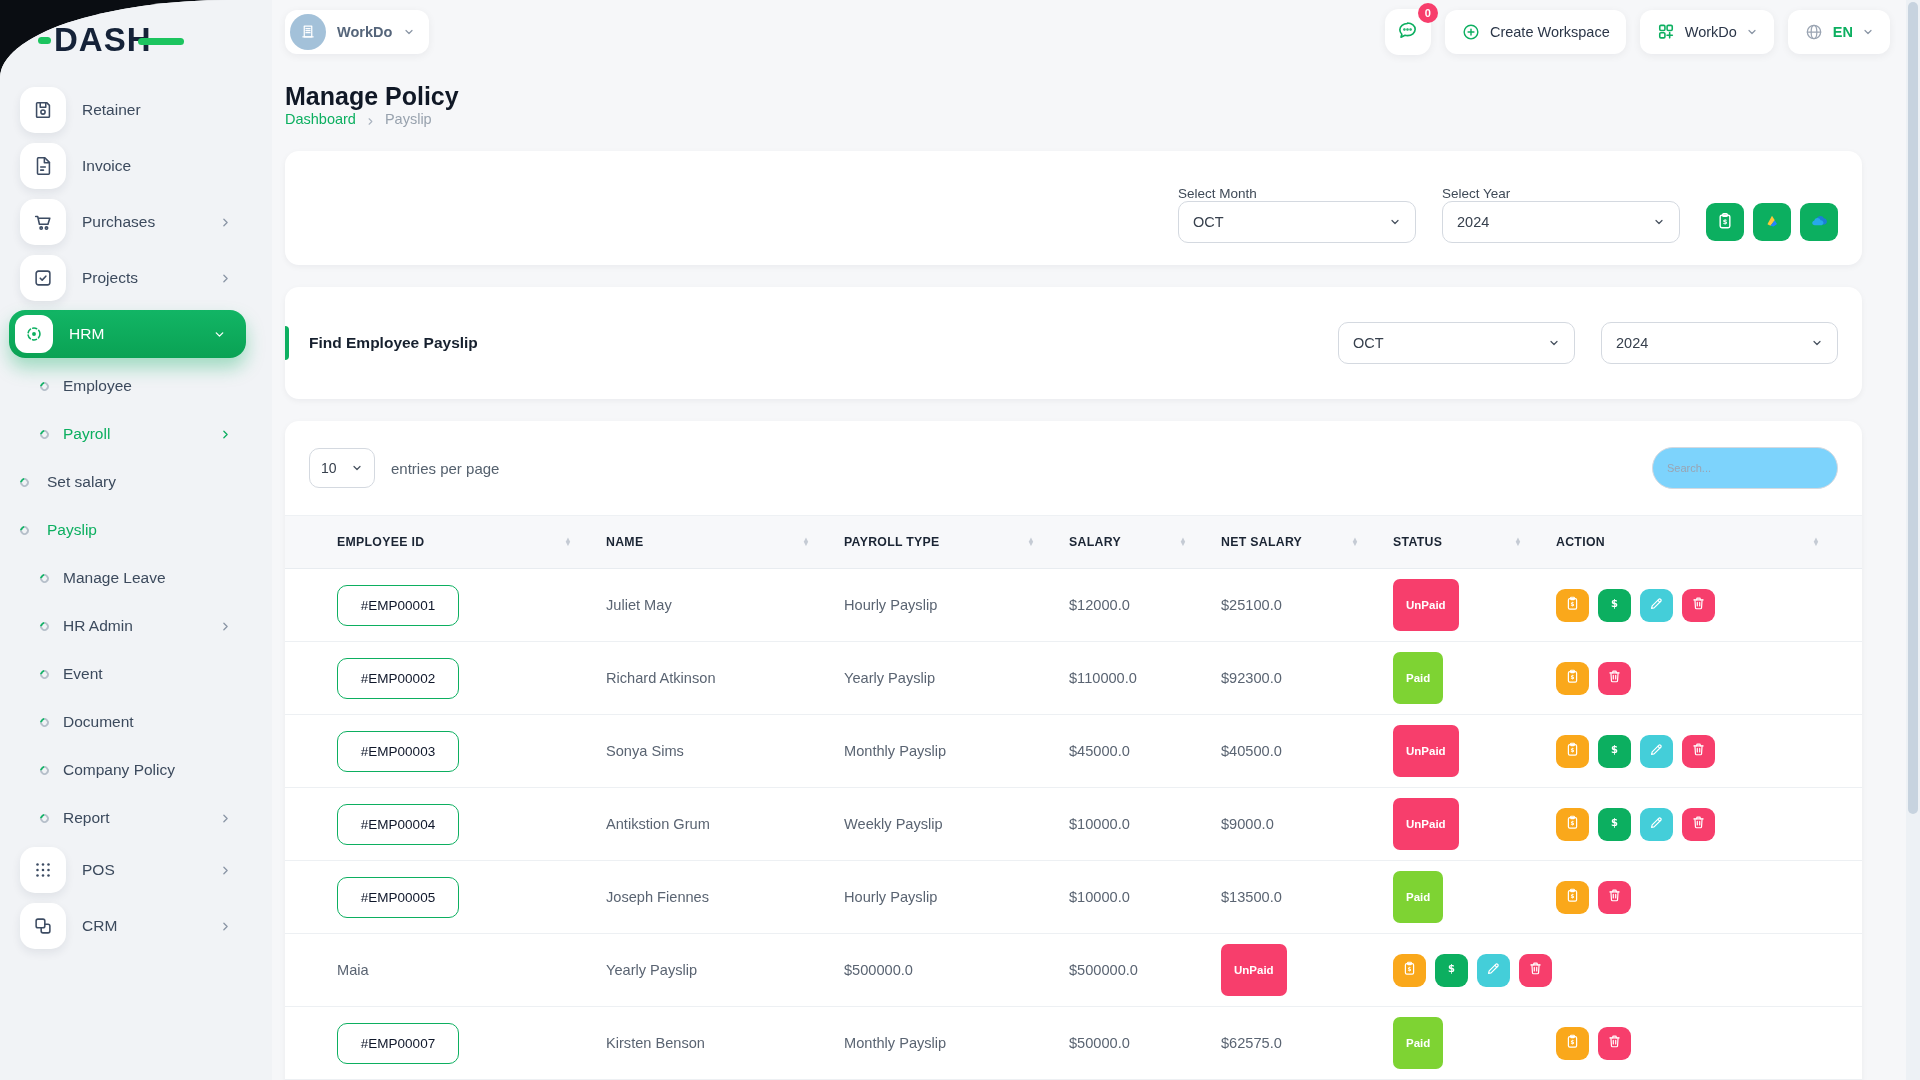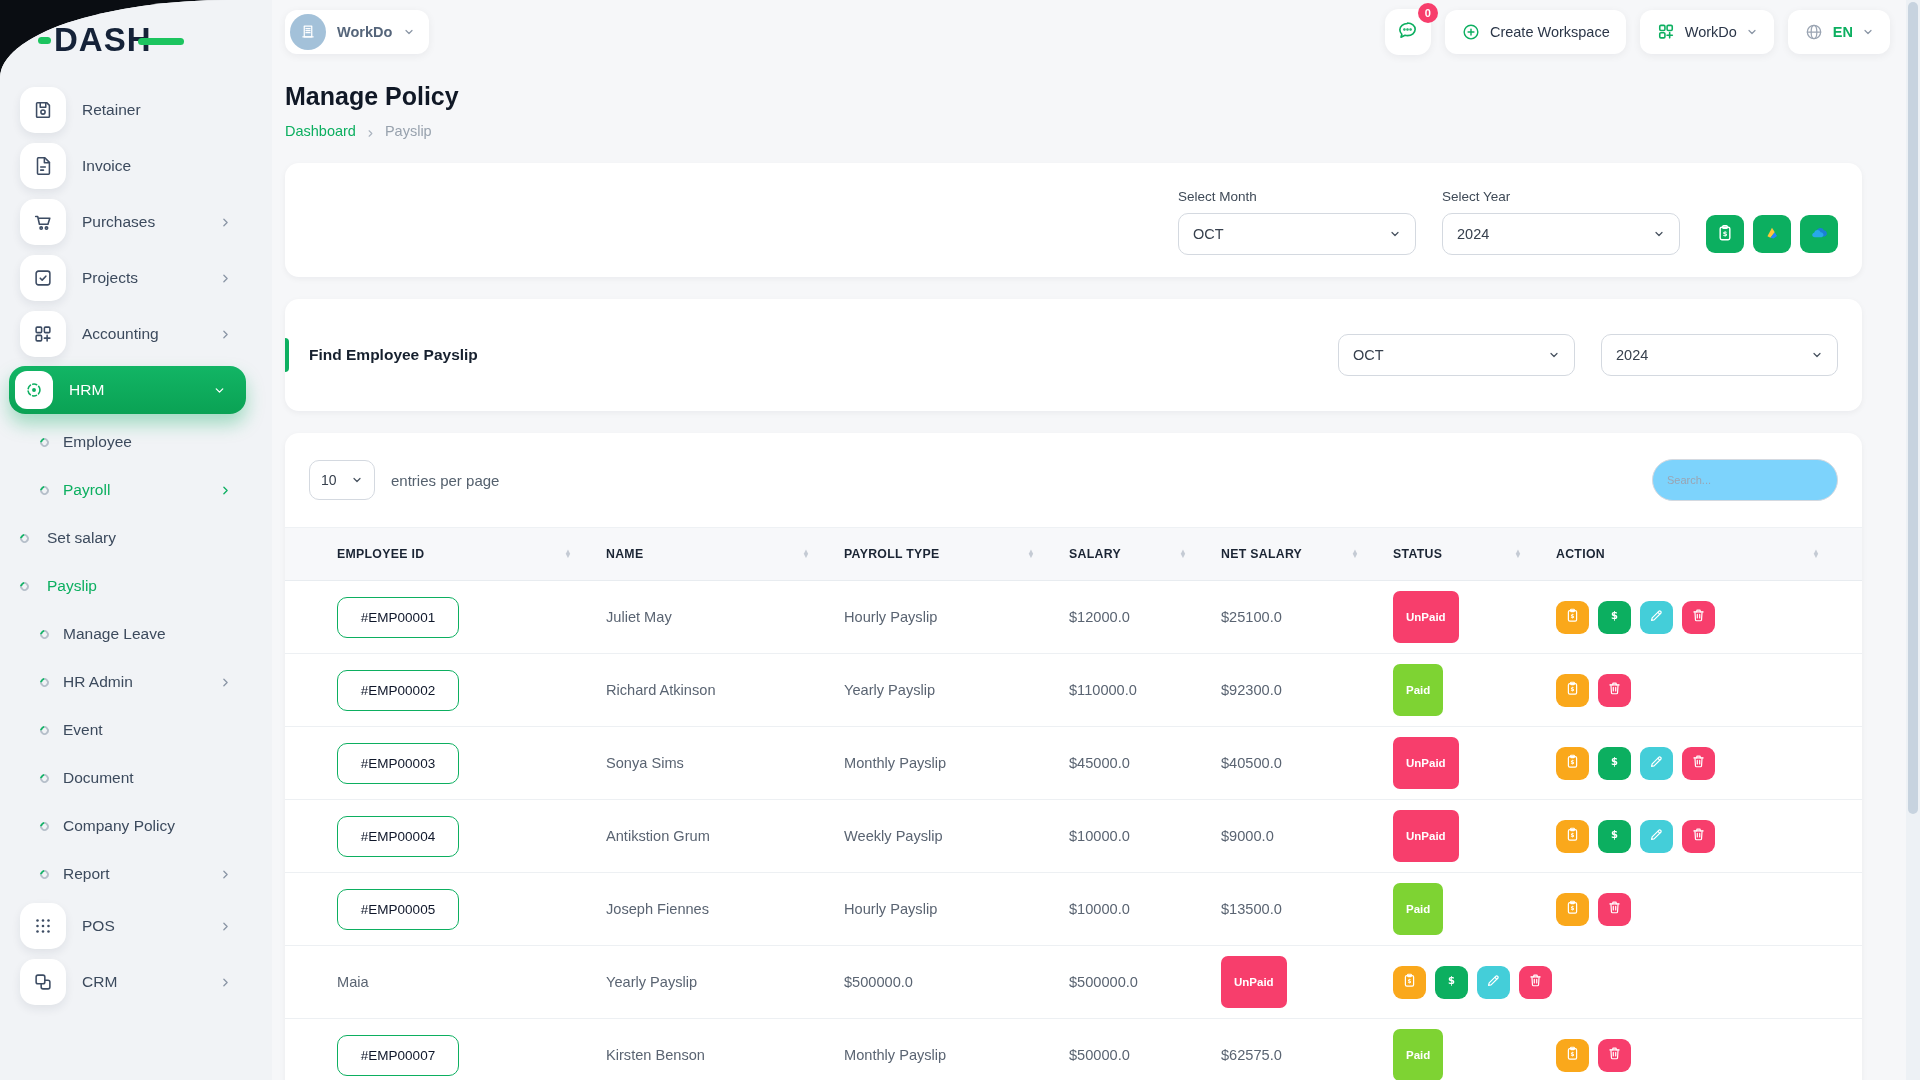--- a/index.html
+++ b/index.html
@@ -42,30 +42,30 @@
   .avatar svg{width:20px;height:20px}
   .top-right{margin-left:auto;display:flex;align-items:center;gap:14px}
   .chat-btn{position:relative;width:46px;height:46px;border-radius:14px;background:#fff;box-shadow:0 2px 8px rgba(16,24,40,.06);display:flex;align-items:center;justify-content:center;color:#0caf60;cursor:pointer}
   .chat-btn svg{width:23px;height:23px}
   .chat-badge{position:absolute;top:-6px;right:-7px;width:20px;height:20px;border-radius:50%;background:#f73e6c;color:#fff;font-size:11px;font-weight:700;display:flex;align-items:center;justify-content:center}
   .ic-green{width:20px;height:20px;color:#0caf60}.ic-green svg{width:20px;height:20px}
   .ic-gray{width:20px;height:20px;color:#9aa4b2}.ic-gray svg{width:20px;height:20px}
   .lang{color:#0caf60;font-weight:700}
 
   .title{margin-top:26px;font-size:25px;font-weight:700;color:#101826}
-  .crumbs{display:flex;align-items:flex-end;gap:9px;margin-top:12px;font-size:14.5px}
+  .crumbs{display:flex;align-items:flex-end;gap:9px;font-size:14.5px}
   .crumb-home{color:#0caf60;cursor:pointer}
   .crumb-sep{width:11px;height:11px;color:#aab3bf}.crumb-sep svg{width:11px;height:11px;display:block}
   .crumb-cur{color:#98a2ae}
 
   .card{background:#fff;border-radius:14px;box-shadow:0 2px 6px rgba(16,24,40,.05);margin-right:28px}
 
   
   .filter-card{margin-top:24px;height:114px;display:flex;align-items:flex-end;justify-content:flex-end;gap:26px;padding:18px 24px 22px}
-  .fgroup{display:flex;flex-direction:column;gap:9px;width:238px}
+  .fgroup{display:flex;flex-direction:column;width:238px}
   .flabel{font-size:13.5px;color:#3f4a57}
   .sel{display:flex;align-items:center;justify-content:space-between;height:42px;border:1px solid #d4d9e0;border-radius:10px;background:#fff;padding:0 14px;font-size:14.5px;color:#37404d;cursor:pointer}
   .sel .chev{color:#46505e}
   .fbtns{display:flex;gap:9px;margin-bottom:2px}
   .btn-green{width:38px;height:38px;border:none;border-radius:9px;background:#0caf60;color:#fff;display:flex;align-items:center;justify-content:center;cursor:pointer}
   .btn-green svg{width:20px;height:20px}
 
   
   .find-card{position:relative;margin-top:22px;height:112px;display:flex;align-items:center;padding:0 24px}
   .accent{position:absolute;left:0;top:39px;width:4px;height:34px;background:#0caf60;border-radius:0 4px 4px 0}
@@ -148,36 +148,20 @@
           </span>
         </div>
         <div class="side-item depth0">
           <span class="icon-box">
             <svg viewBox="0 0 24 24" fill="none" stroke="currentColor" stroke-width="1.7" stroke-linecap="round" stroke-linejoin="round">
               <rect x="4.5" y="4.5" width="15" height="15" rx="2.5"></rect>
               <path d="M9 12.2l2.1 2.1 4-4.3"></path>
             </svg>
           </span>
           <span>Projects</span>
-          <span class="side-chev">
-            <svg viewBox="0 0 24 24" fill="none" stroke="currentColor" stroke-width="2.4" stroke-linecap="round" stroke-linejoin="round">
-              <path d="M9 6l6 6-6 6"></path>
-            </svg>
-          </span>
-        </div>
-        <div class="side-item depth0">
-          <span class="icon-box">
-            <svg viewBox="0 0 24 24" fill="none" stroke="currentColor" stroke-width="1.7" stroke-linecap="round" stroke-linejoin="round">
-              <rect x="4.5" y="4.5" width="6" height="6" rx="1.2"></rect>
-              <rect x="13.5" y="4.5" width="6" height="6" rx="1.2"></rect>
-              <rect x="4.5" y="13.5" width="6" height="6" rx="1.2"></rect>
-              <path d="M16.5 13.5v6M13.5 16.5h6"></path>
-            </svg>
-          </span>
-          <span>Accounting</span>
           <span class="side-chev">
             <svg viewBox="0 0 24 24" fill="none" stroke="currentColor" stroke-width="2.4" stroke-linecap="round" stroke-linejoin="round">
               <path d="M9 6l6 6-6 6"></path>
             </svg>
           </span>
         </div>
         <div class="side-item depth0 active">
           <span class="icon-box">
             <svg viewBox="0 0 24 24" fill="none" stroke="currentColor" stroke-width="1.7" stroke-linecap="round" stroke-linejoin="round">
               <circle cx="12" cy="12" r="6.5" stroke-dasharray="4.5 2.6"></circle>

